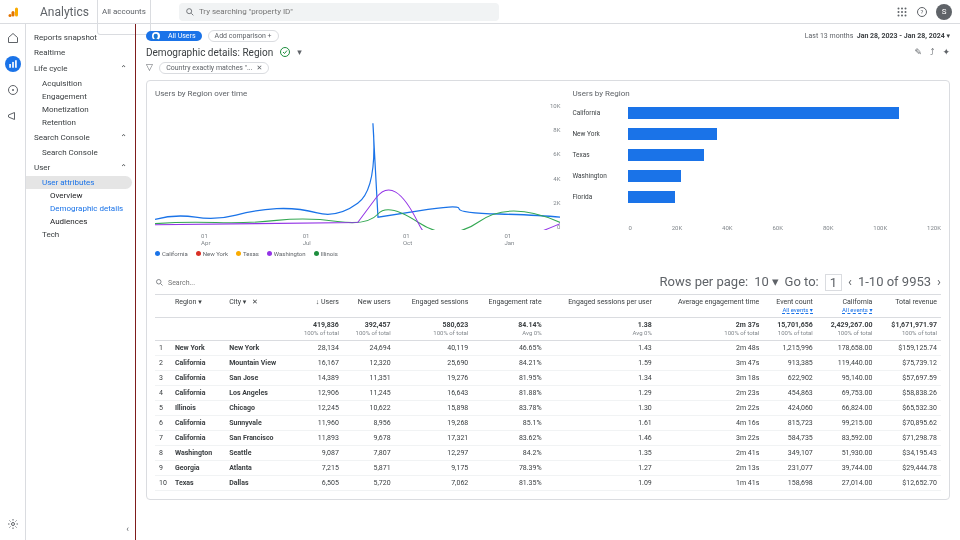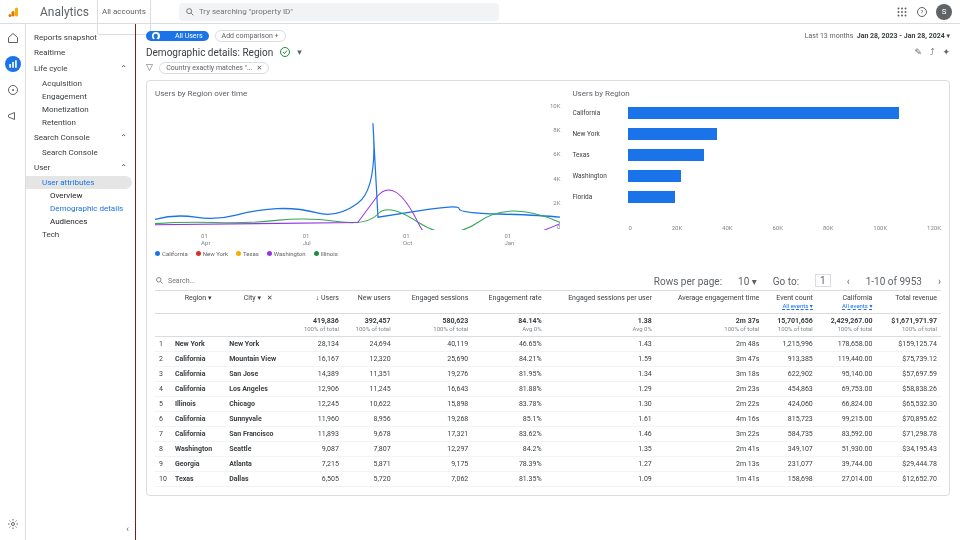--- a/index.html
+++ b/index.html
@@ -22,21 +22,21 @@
 .sidebar{width:110px;border-right:1px solid #7f1d1d;padding:6px 0;overflow:hidden;position:relative}
 .sb-item{padding:3px 8px;font-size:8px;color:#3c4043;cursor:pointer;display:flex;align-items:center;justify-content:space-between}
 .sb-section{font-size:8px;color:#3c4043;padding:4px 8px;display:flex;justify-content:space-between;cursor:pointer}
 .sb-sub{padding-left:16px;font-size:8px;color:#3c4043;padding-top:2px;padding-bottom:2px;cursor:pointer}
 .sb-sub.sel{background:#e5e5e5;color:#1a73e8;border-radius:0 10px 10px 0;margin-right:3px}
 .sb-sub2{padding-left:24px;font-size:8px;padding-top:2px;padding-bottom:2px;cursor:pointer}
 .sb-sub2.sel{color:#1a73e8}
 .sb-collapse{position:absolute;bottom:6px;right:6px;cursor:pointer;color:#5f6368}
 .content{flex:1;padding:6px 10px;overflow:hidden}
 .crow1{display:flex;align-items:center;gap:6px;margin-bottom:4px}
-.chip{display:inline-flex;align-items:center;gap:15px;border-radius:10px;padding:1px 6px;font-size:7px}
+.chip{display:inline-flex;align-items:center;gap:8px;border-radius:10px;padding:1px 6px;font-size:7px}
 .chip-blue{background:#1a73e8;color:#fff}
 .chip-outline{border:1px solid #dadce0;color:#5f6368;cursor:pointer}
 .date{margin-left:auto;font-size:7px;color:#3c4043}
 .date .lbl{color:#5f6368}
 .title-row{display:flex;align-items:center;gap:6px;margin-bottom:4px}
 .title{font-size:10px;color:#3c4043}
 .action-icons{margin-left:auto;display:flex;gap:8px;color:#5f6368}
 .filter-chip{display:inline-flex;align-items:center;gap:4px;border:1px solid #dadce0;border-radius:10px;padding:1px 6px;font-size:7px;color:#5f6368;margin-left:4px}
 .card{border:1px solid #dadce0;border-radius:4px;padding:8px;margin-top:6px}
 .charts{display:flex;gap:12px}
@@ -51,24 +51,24 @@
 .legend span{display:flex;align-items:center;gap:2px}
 .dot{width:5px;height:5px;border-radius:50%}
 .barchart{height:120px}
 .brow{display:flex;align-items:center;height:21px;gap:4px}
 .blabel{width:52px;font-size:6.5px;color:#3c4043;text-align:left}
 .bbar-wrap{flex:1;height:12px;position:relative}
 .bbar{height:100%;background:#1a73e8}
 .baxis{display:flex;justify-content:space-between;font-size:6px;color:#80868b;margin-left:56px;margin-top:2px}
 .tbl-search{display:flex;align-items:center;gap:4px;border-bottom:1px solid #dadce0;padding:3px 0;margin-top:14px}
 .tbl-search input{border:none;outline:none;font-size:7px;flex:0 0 100px}
-.tbl-pager{margin-left:auto;display:flex;align-items:flex-end;gap:16px;font-size:10px;color:#5f6368}
+.tbl-pager{margin-left:auto;display:flex;align-items:flex-start;gap:6px;font-size:13px;color:#5f6368}
 .tbl{width:100%;border-collapse:collapse;font-size:7px}
 .tbl th{text-align:right;font-weight:400;color:#3c4043;padding:3px 4px;border-bottom:1px solid #dadce0;vertical-align:top}
-.tbl th.l{text-align:center}
+.tbl th.l{text-align:left}
 .tbl td{text-align:right;padding:3px 4px;border-bottom:1px solid #f1f3f4;color:#3c4043}
 .tbl td.l{text-align:left}
 .tbl .sub{color:#80868b;font-size:6px}
 .th-sub{font-size:6px;color:#1a73e8;border-bottom:1px dashed #1a73e8}
 svg{display:block}
 </style>
 </head>
 <body>
 
 <div class="topbar">

